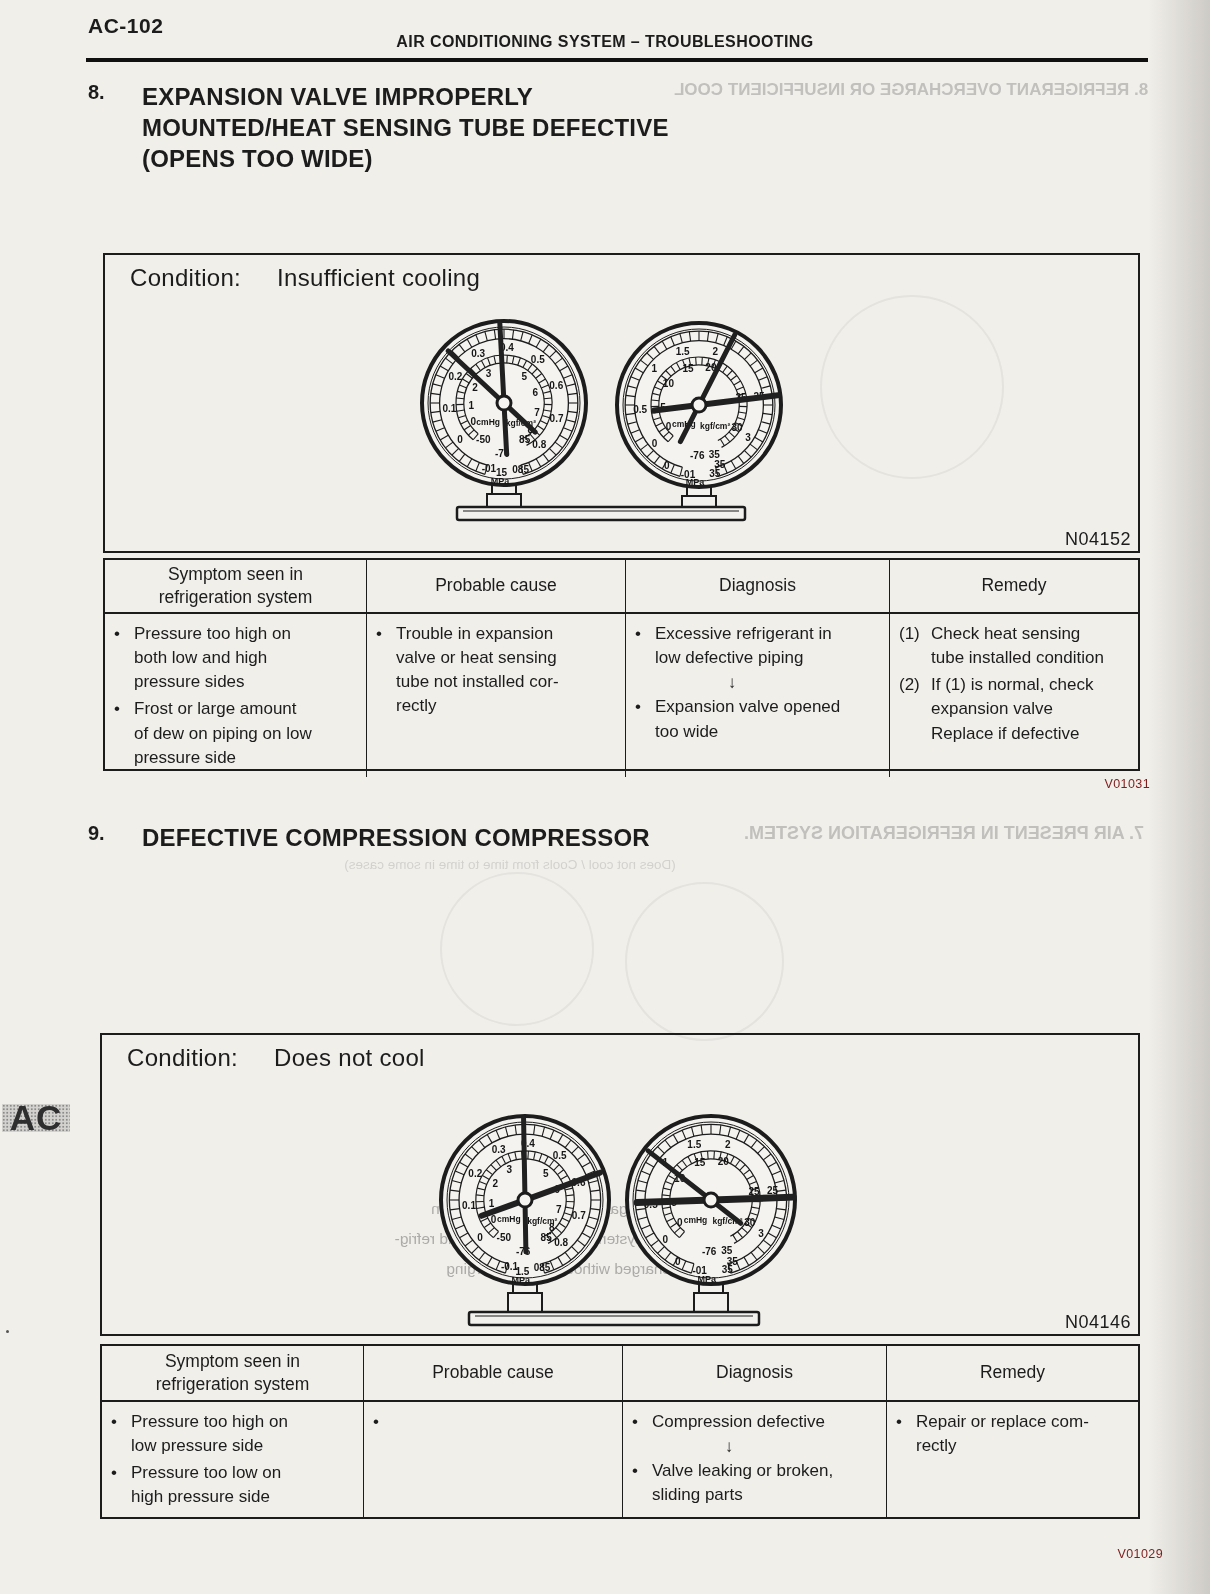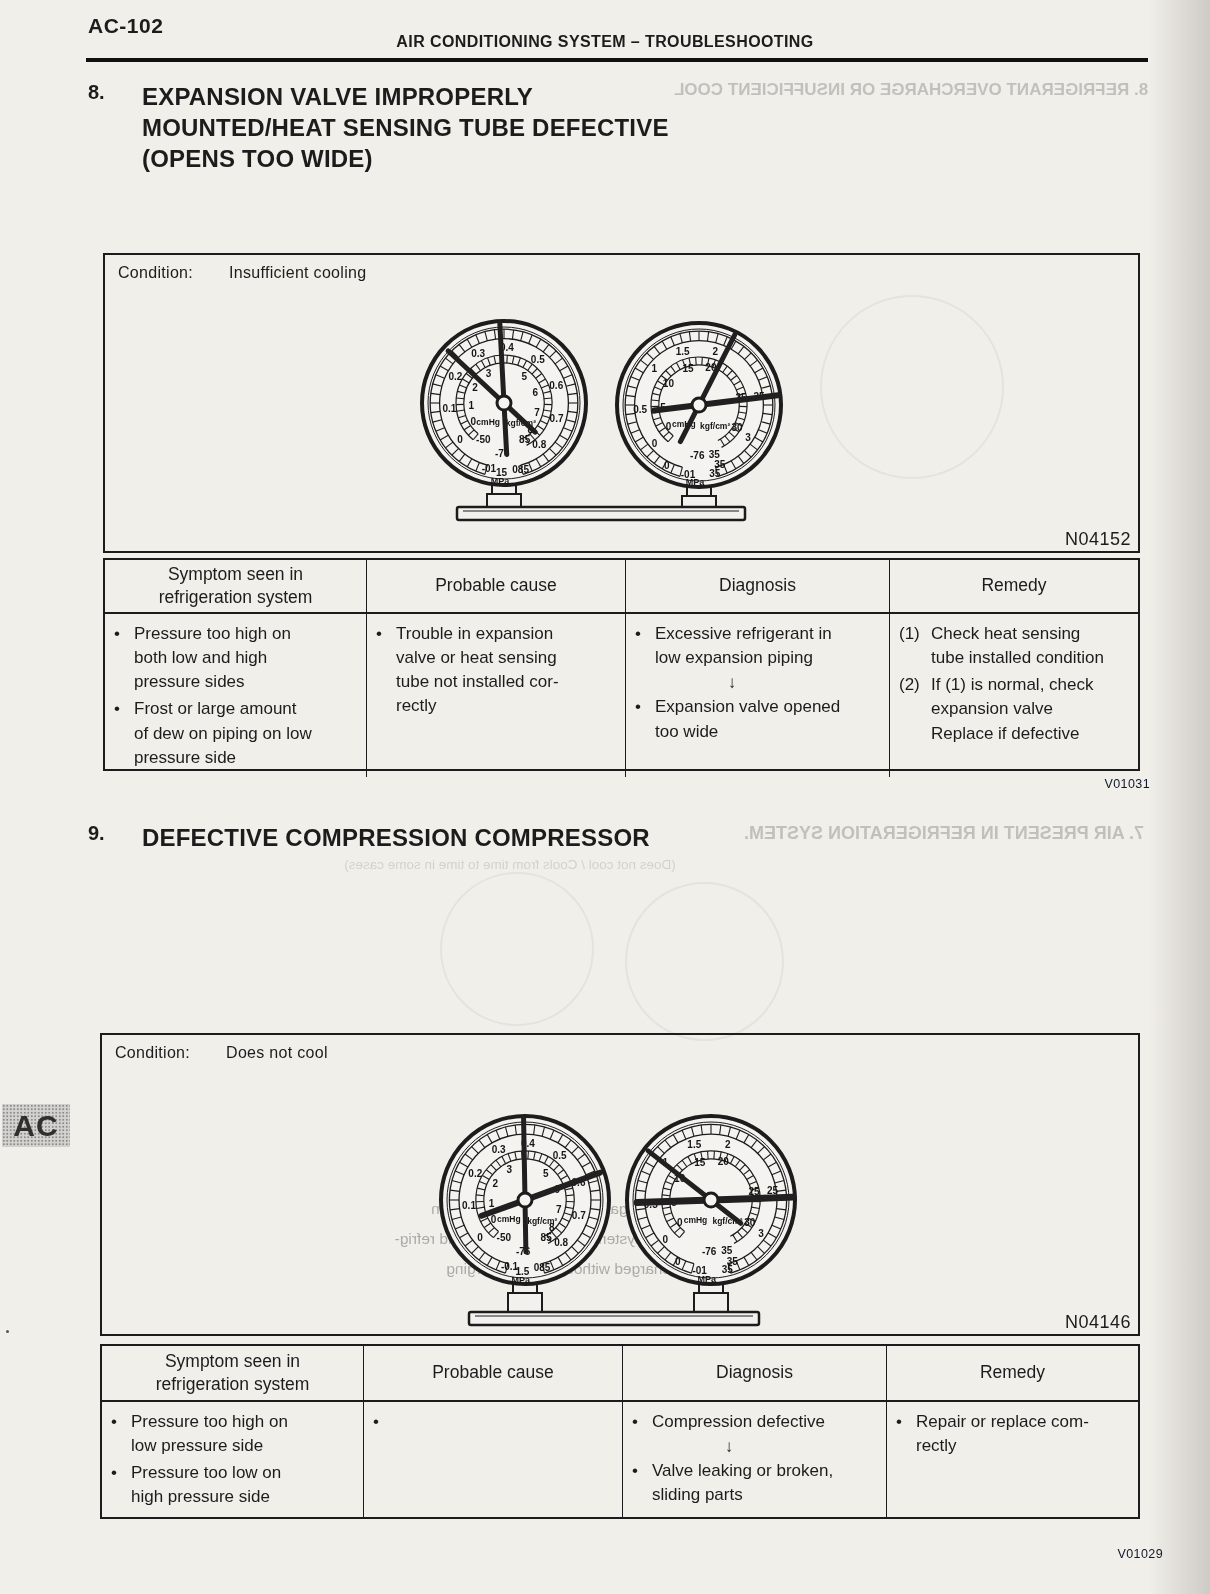--- a/index.html
+++ b/index.html
@@ -17,42 +17,42 @@
         white-space:nowrap;pointer-events:none;}
   .ghost-top{right:62px;top:80px;font-size:17px;}
   .ghost-mid{right:66px;top:823px;font-size:18px;}
   .ghost-mid-sub{left:240px;top:857px;width:540px;font-size:13.5px;opacity:.35;font-weight:normal;text-align:center;}
   .ghost-note{position:absolute;left:300px;top:1194px;width:410px;transform:scaleX(-1);
         color:rgba(115,115,115,.55);font-size:15.5px;line-height:1.95;white-space:nowrap;pointer-events:none;}
   .ghost-circle{position:absolute;border:2px solid rgba(70,70,70,.07);border-radius:50%;pointer-events:none;}
   .cond-box{position:absolute;border:2.5px solid #1c1c1c;box-sizing:border-box;}
   .box1{left:103px;top:253px;width:1037px;height:300px;}
   .box2{left:100px;top:1033px;width:1040px;height:303px;}
-  .cond-line{position:absolute;left:13px;top:9px;font-size:16px;letter-spacing:.3px;}
+  .cond-line{position:absolute;left:25px;top:9px;font-size:24px;letter-spacing:.3px;}
   .cond-line .val{margin-left:36px;}
   .fig-svg{position:absolute;left:0;top:0;}
   .fig-code{position:absolute;right:7px;bottom:1px;font-size:18px;letter-spacing:.5px;}
   .ctable{position:absolute;border:2.5px solid #1c1c1c;box-sizing:border-box;display:grid;
         grid-template-columns:262px 259px 264px 1fr;background:transparent;}
   .t8{left:103px;top:558px;width:1037px;height:213px;grid-template-rows:54px 1fr;}
   .t9{left:100px;top:1344px;width:1040px;height:175px;grid-template-rows:56px 1fr;}
   .th{display:flex;flex-direction:column;align-items:center;justify-content:center;text-align:center;
         font-size:17.5px;line-height:1.32;border-right:1.5px solid #1c1c1c;border-bottom:2.5px solid #1c1c1c;
         padding:2px;box-sizing:border-box;}
   .th.last,.td.last{border-right:none;}
   .td{font-size:17px;line-height:1.42;padding:8px 4px 4px 8px;border-right:1.5px solid #1c1c1c;box-sizing:border-box;}
   .item{display:flex;margin-bottom:3px;}
   .item .m{flex:0 0 20px;padding-left:1px;}
   .item.num .m{flex:0 0 32px;}
   .item.arrow{display:block;text-align:center;padding-right:22%;margin:-2px 0 0 0;}
-  .ref-code{position:absolute;font-size:12.5px;color:#0f172a;letter-spacing:.4px;}
+  .ref-code{position:absolute;font-size:12.5px;color:#7f1d1d;letter-spacing:.4px;}
   .ref1{right:60px;top:777px;}
   .ref2{right:47px;top:1547px;}
-  .ac-tab{position:absolute;left:2px;top:1104px;width:68px;height:43px;display:flex;align-items:center;
-        justify-content:center;font-size:30px;font-weight:bold;color:#2f2f2f;letter-spacing:1px;
+  .ac-tab{position:absolute;left:2px;top:1104px;width:68px;height:28px;display:flex;align-items:center;
+        justify-content:center;font-size:35px;font-weight:bold;color:#2f2f2f;letter-spacing:1px;
         background-color:#d4d2ce;
         background-image:radial-gradient(circle,#8a8a8a 0.8px,rgba(0,0,0,0) 0.95px);
         background-size:3.5px 3.5px;}
   .speck{position:absolute;left:6px;top:1330px;width:3px;height:3px;background:#555;border-radius:50%;}
 </style>
 </head>
 <body>
 
 <div class="page">
 
@@ -362,21 +362,21 @@
             <div>tube not installed cor-</div>
             <div>rectly</div>
           </div>
         </div>
       </div>
       <div class="td">
         <div class="item">
           <span class="m">•</span>
           <div class="lines">
             <div>Excessive refrigerant in</div>
-            <div>low expansion piping</div>
+            <div>low defective piping</div>
           </div>
         </div>
         <div class="item arrow">↓</div>
         <div class="item">
           <span class="m">•</span>
           <div class="lines">
             <div>Expansion valve opened</div>
             <div>too wide</div>
           </div>
         </div>

